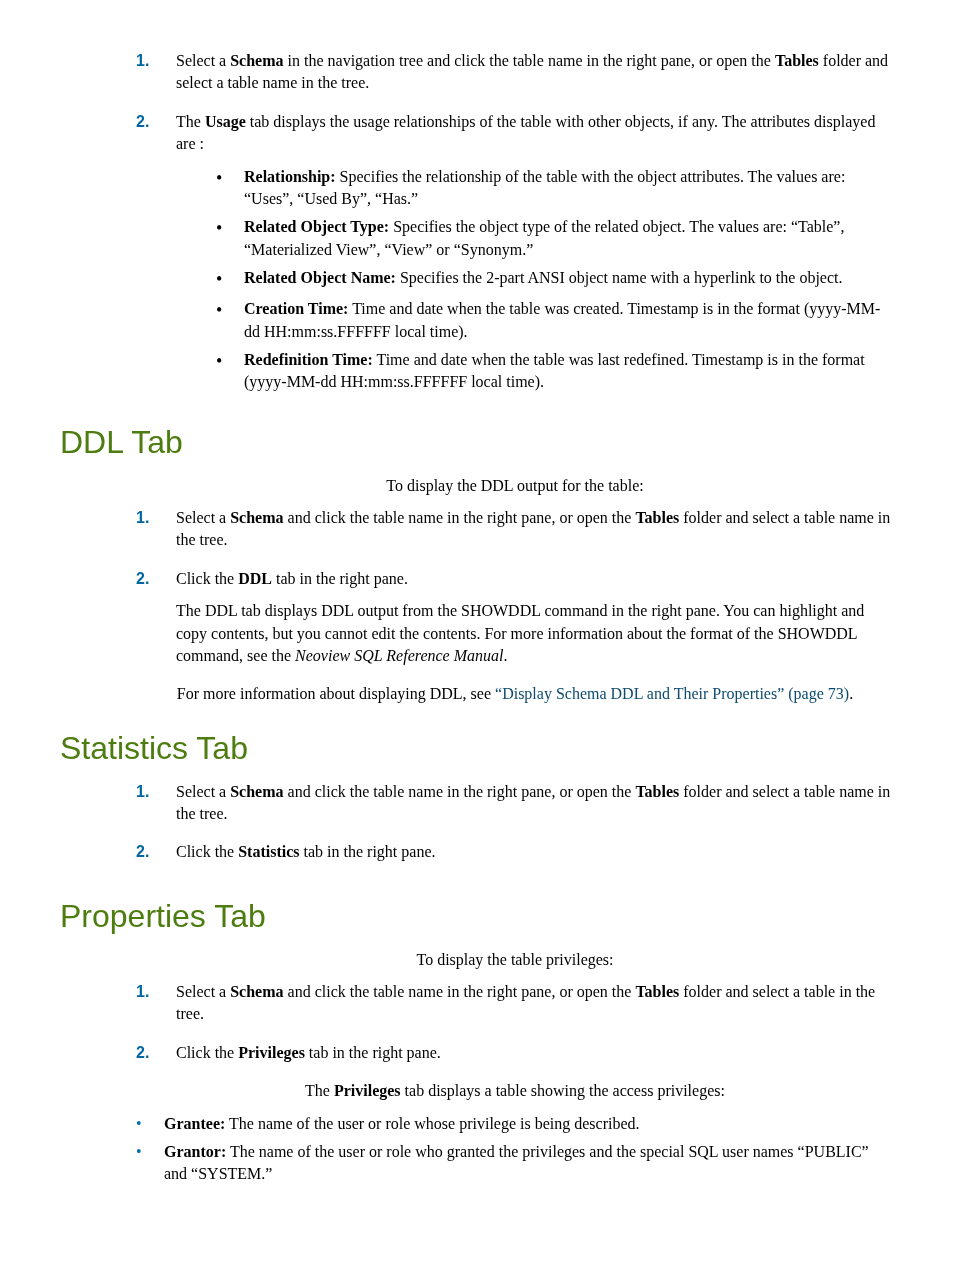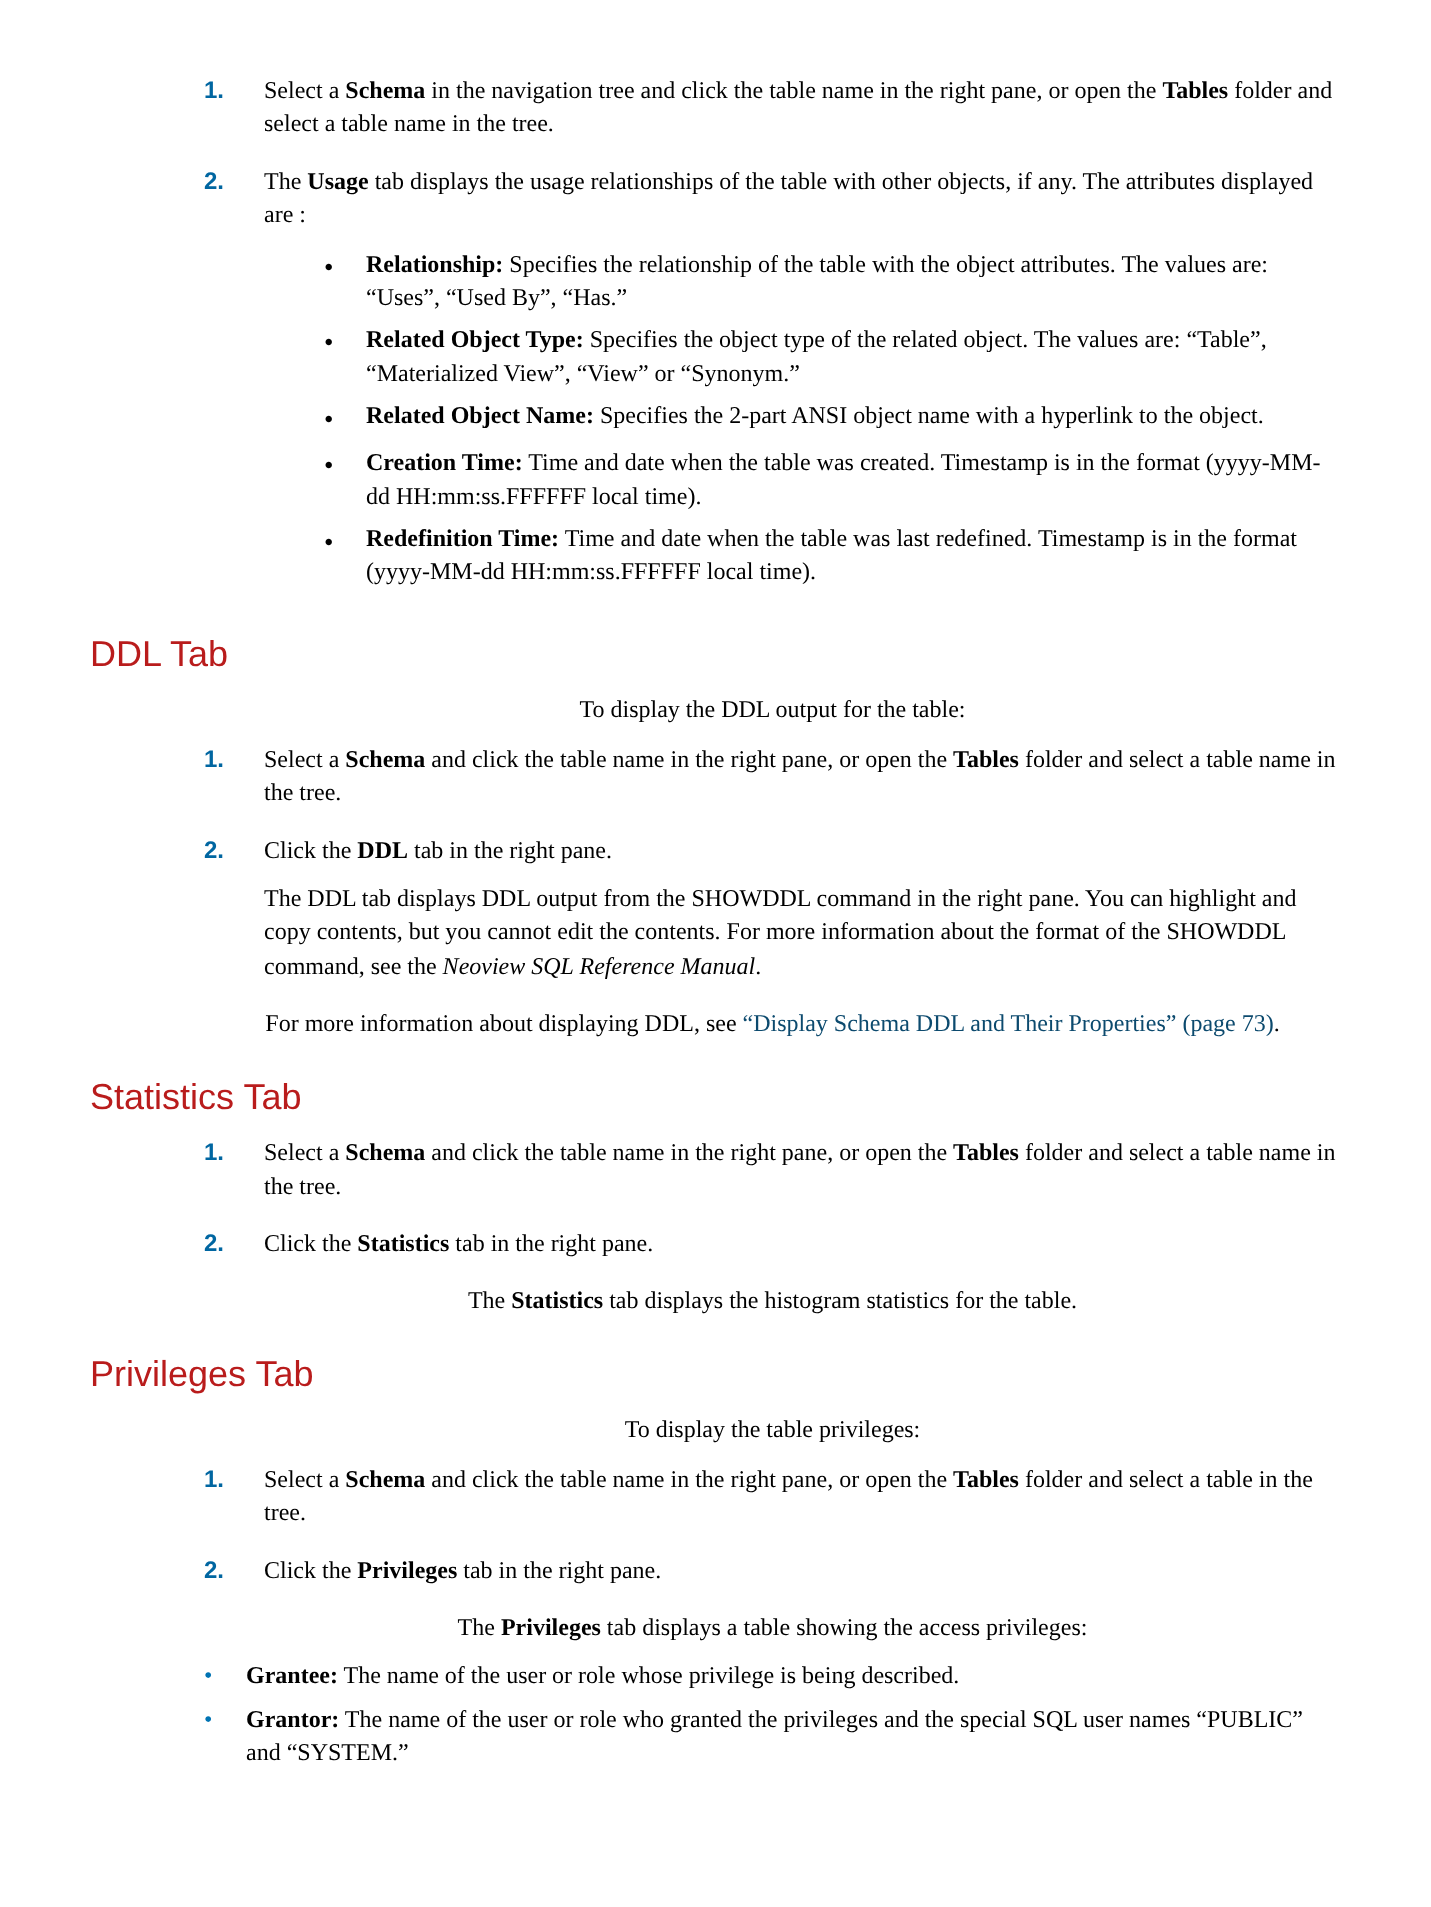--- a/index.html
+++ b/index.html
@@ -46,22 +46,22 @@
     min-width: 28px;
     font-size: 18px;
   }
   .ul-body {
     flex: 1;
   }
   .ul-body p { margin: 0; }
   h2 {
     font-family: Arial, Helvetica, sans-serif;
     font-weight: normal;
-    color: #b91c1c;
-    font-size: 24px;
+    color: #4d7c0f;
+    font-size: 32px;
     margin: 20px 0 10px 0;
   }
   .para {
     margin: 0 0 10px 76px;
     text-align: center;
   }
   .link {
     color: #0c4a6e;
   }
   .ul-top {
@@ -158,24 +158,23 @@
       </div>
     </div>
     <div class="ol-item">
       <div class="ol-num">2.</div>
       <div class="ol-body">
         <p><span>Click the </span><b>Statistics</b><span> tab in the right pane.</span></p>
       </div>
     </div>
   </div>
 
-  <p class="para"><span>The </span><b>Statistics</b><span> tab displays the histogram statistics for the table.</span></p>
-
-
-  <h2>Privileges Tab</h2>
+
+
+  <h2>Properties Tab</h2>
   <p class="para">To display the table privileges:</p>
 
   <div class="indent-main">
     <div class="ol-item">
       <div class="ol-num">1.</div>
       <div class="ol-body">
         <p><span>Select a </span><b>Schema</b><span> and click the table name in the right pane, or open the </span><b>Tables</b><span> folder and select a table in the tree.</span></p>
       </div>
     </div>
     <div class="ol-item">

